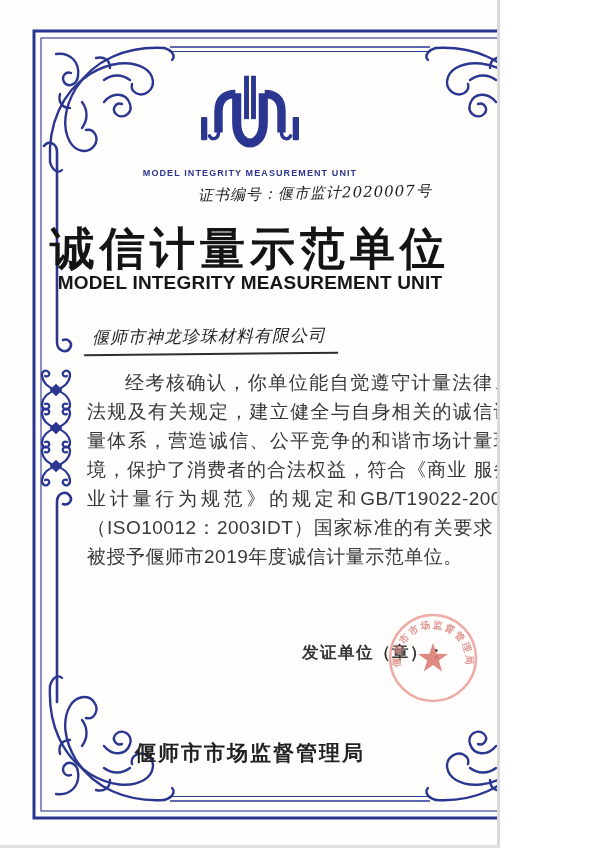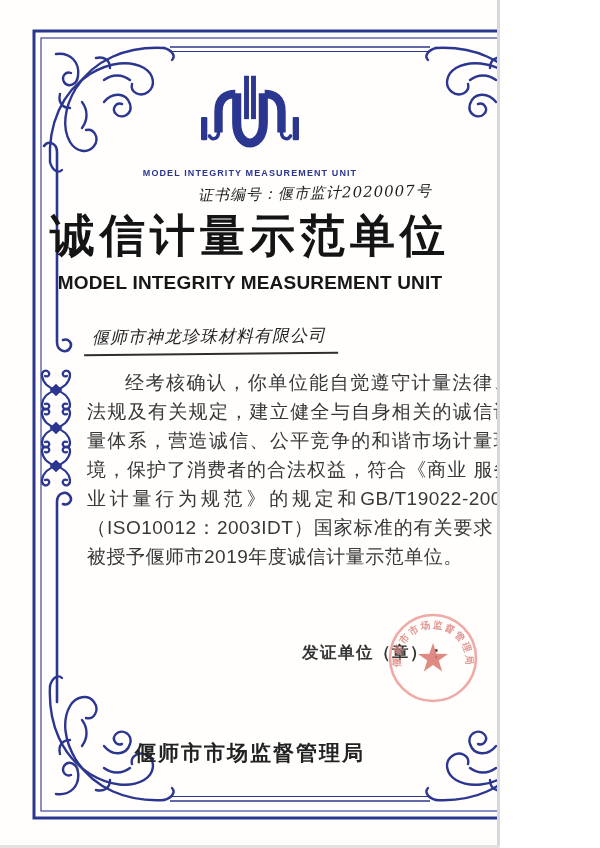--- a/index.html
+++ b/index.html
@@ -20,21 +20,21 @@
   }
 
   .cert-no {
     position:absolute; top:184px; right:68px;
     font-family:"DejaVu Serif","Liberation Serif",serif;
     font-style:italic; font-size:15px; color:#1c1c1c;
     transform:rotate(-1.2deg); letter-spacing:1px; white-space:nowrap;
   }
 
   .title-zh {
-    position:absolute; top:206px; left:0; width:100%; text-align:center;
+    position:absolute; top:219px; left:0; width:100%; text-align:center;
     font-family:"Liberation Serif","DejaVu Serif",serif;
     font-size:45px; font-weight:700; letter-spacing:5px; color:#141414; white-space:nowrap;
   }
   .title-en {
     position:absolute; top:272px; left:0; width:100%; text-align:center;
     font-size:19px; font-weight:800; letter-spacing:0.2px; color:#171717; white-space:nowrap;
   }
 
   .company {
     position:absolute; top:325px; left:84px; width:254px;

